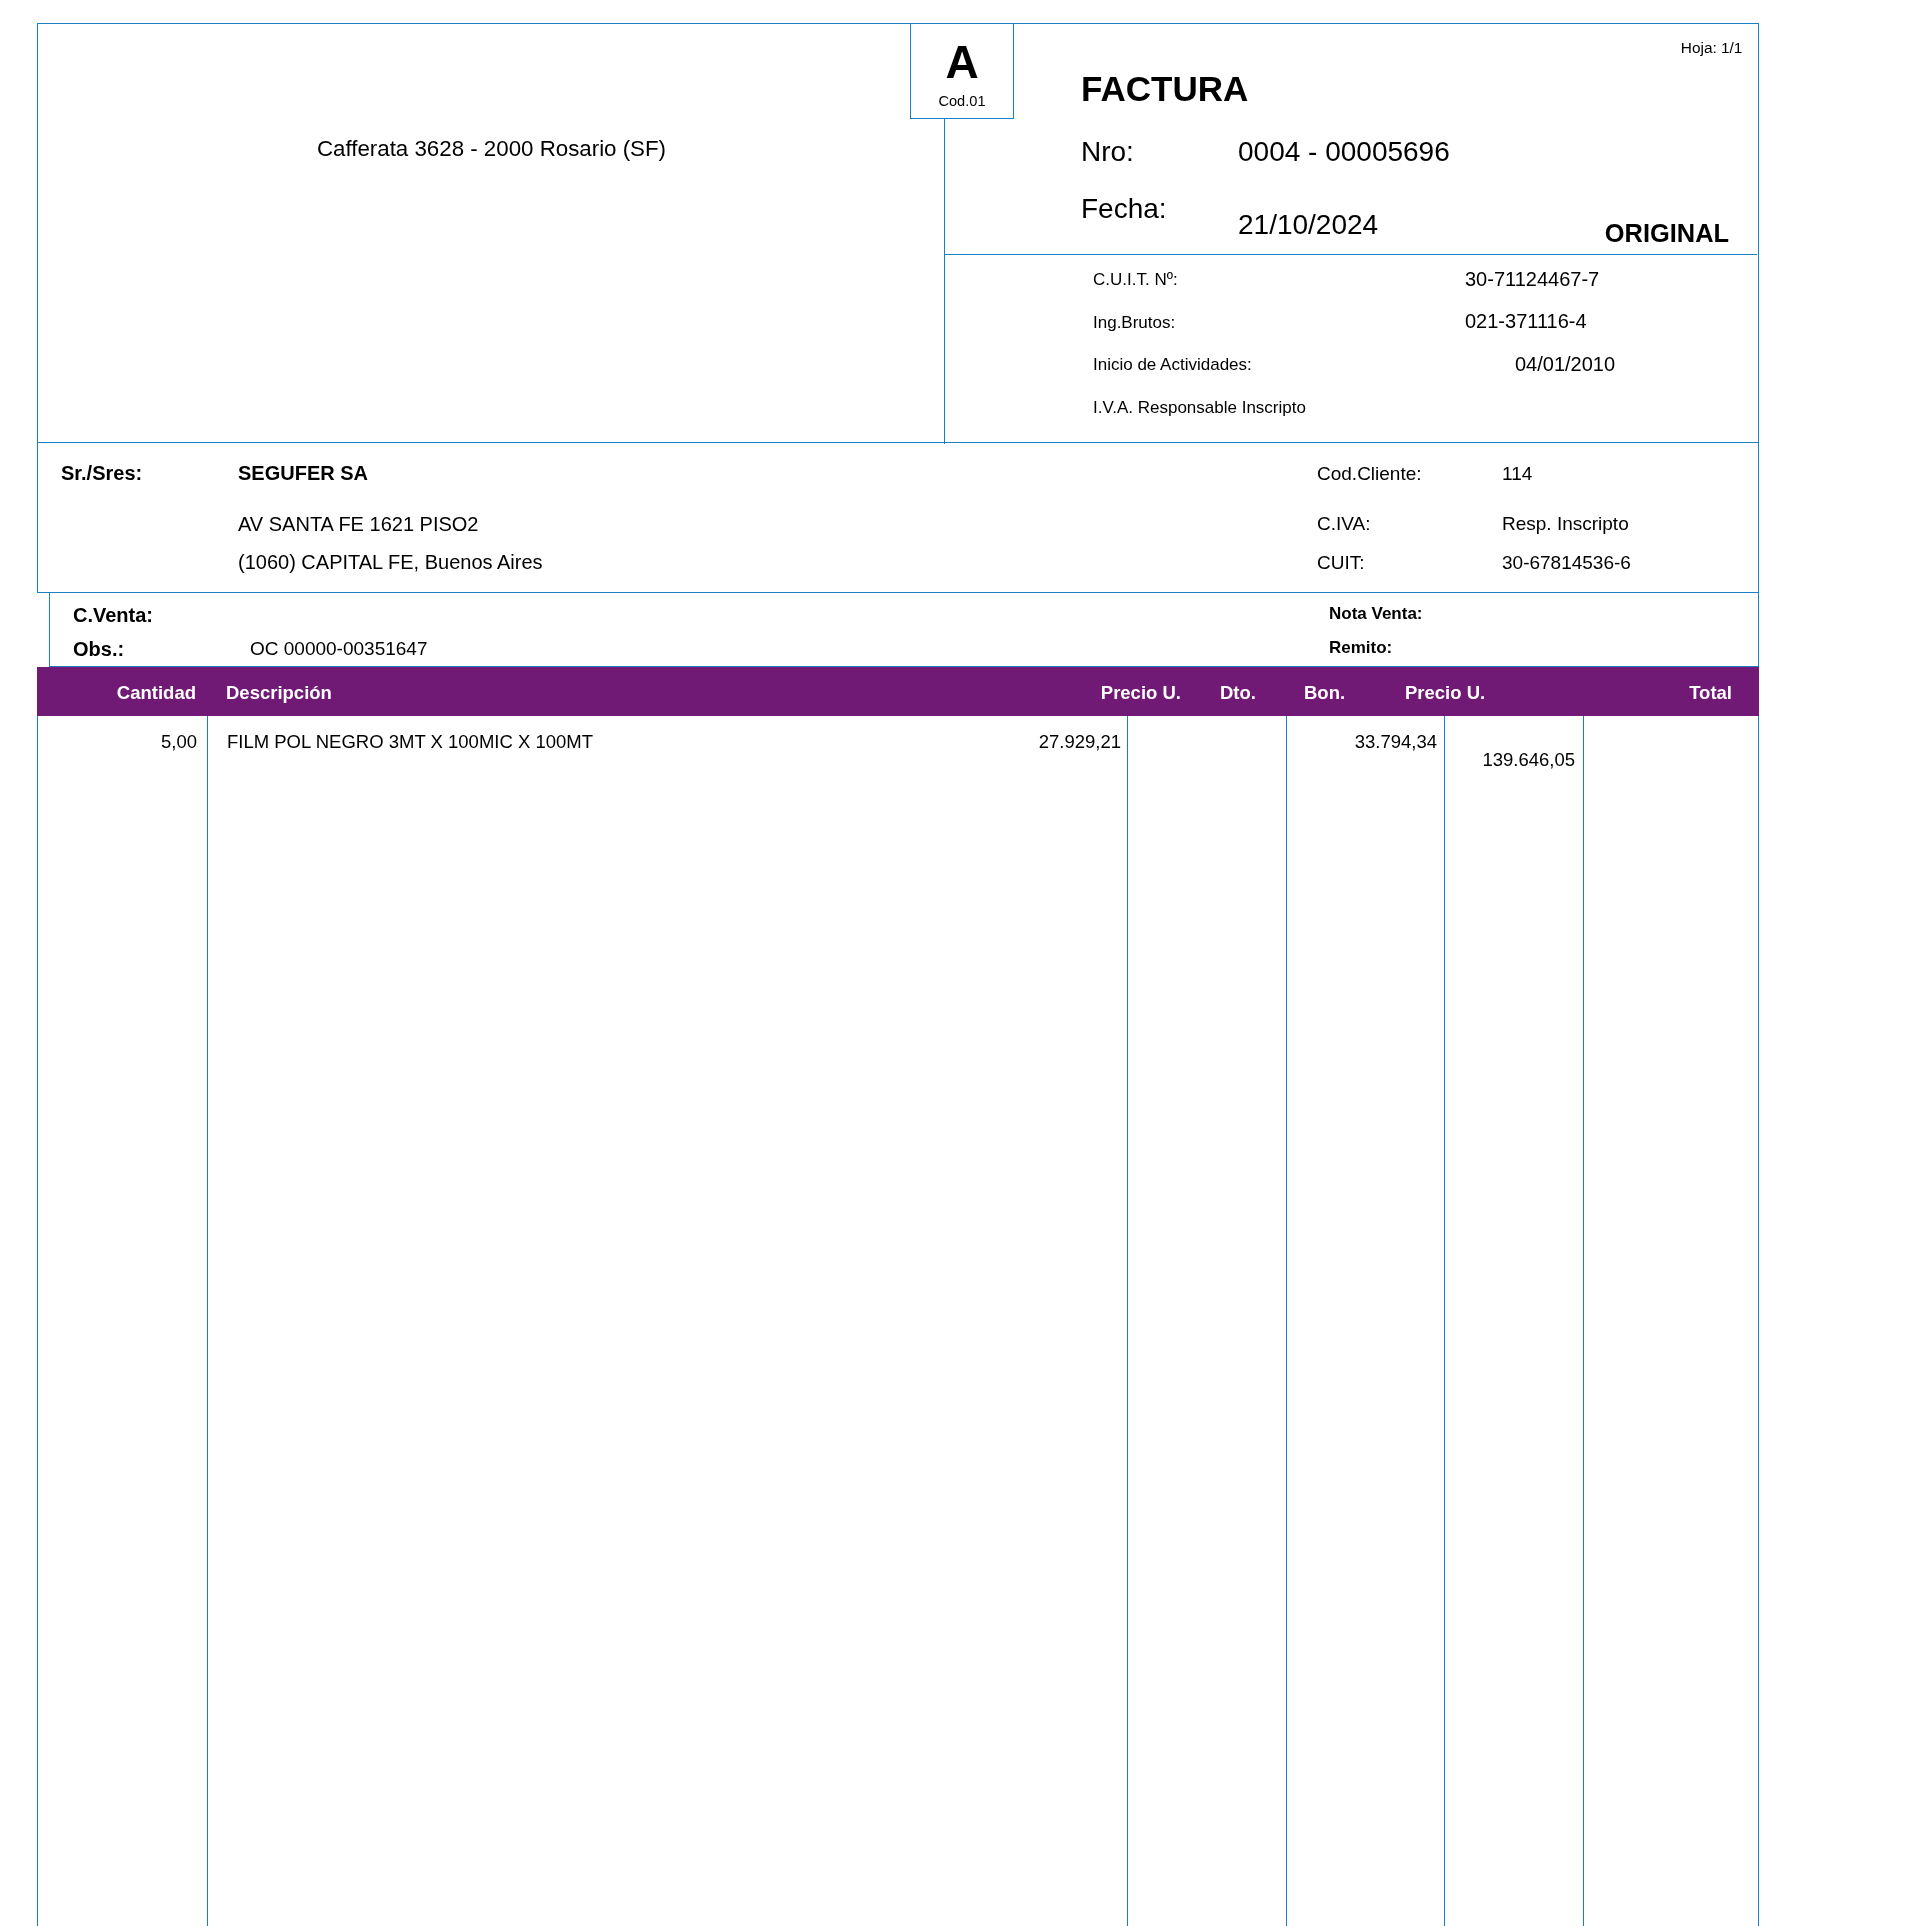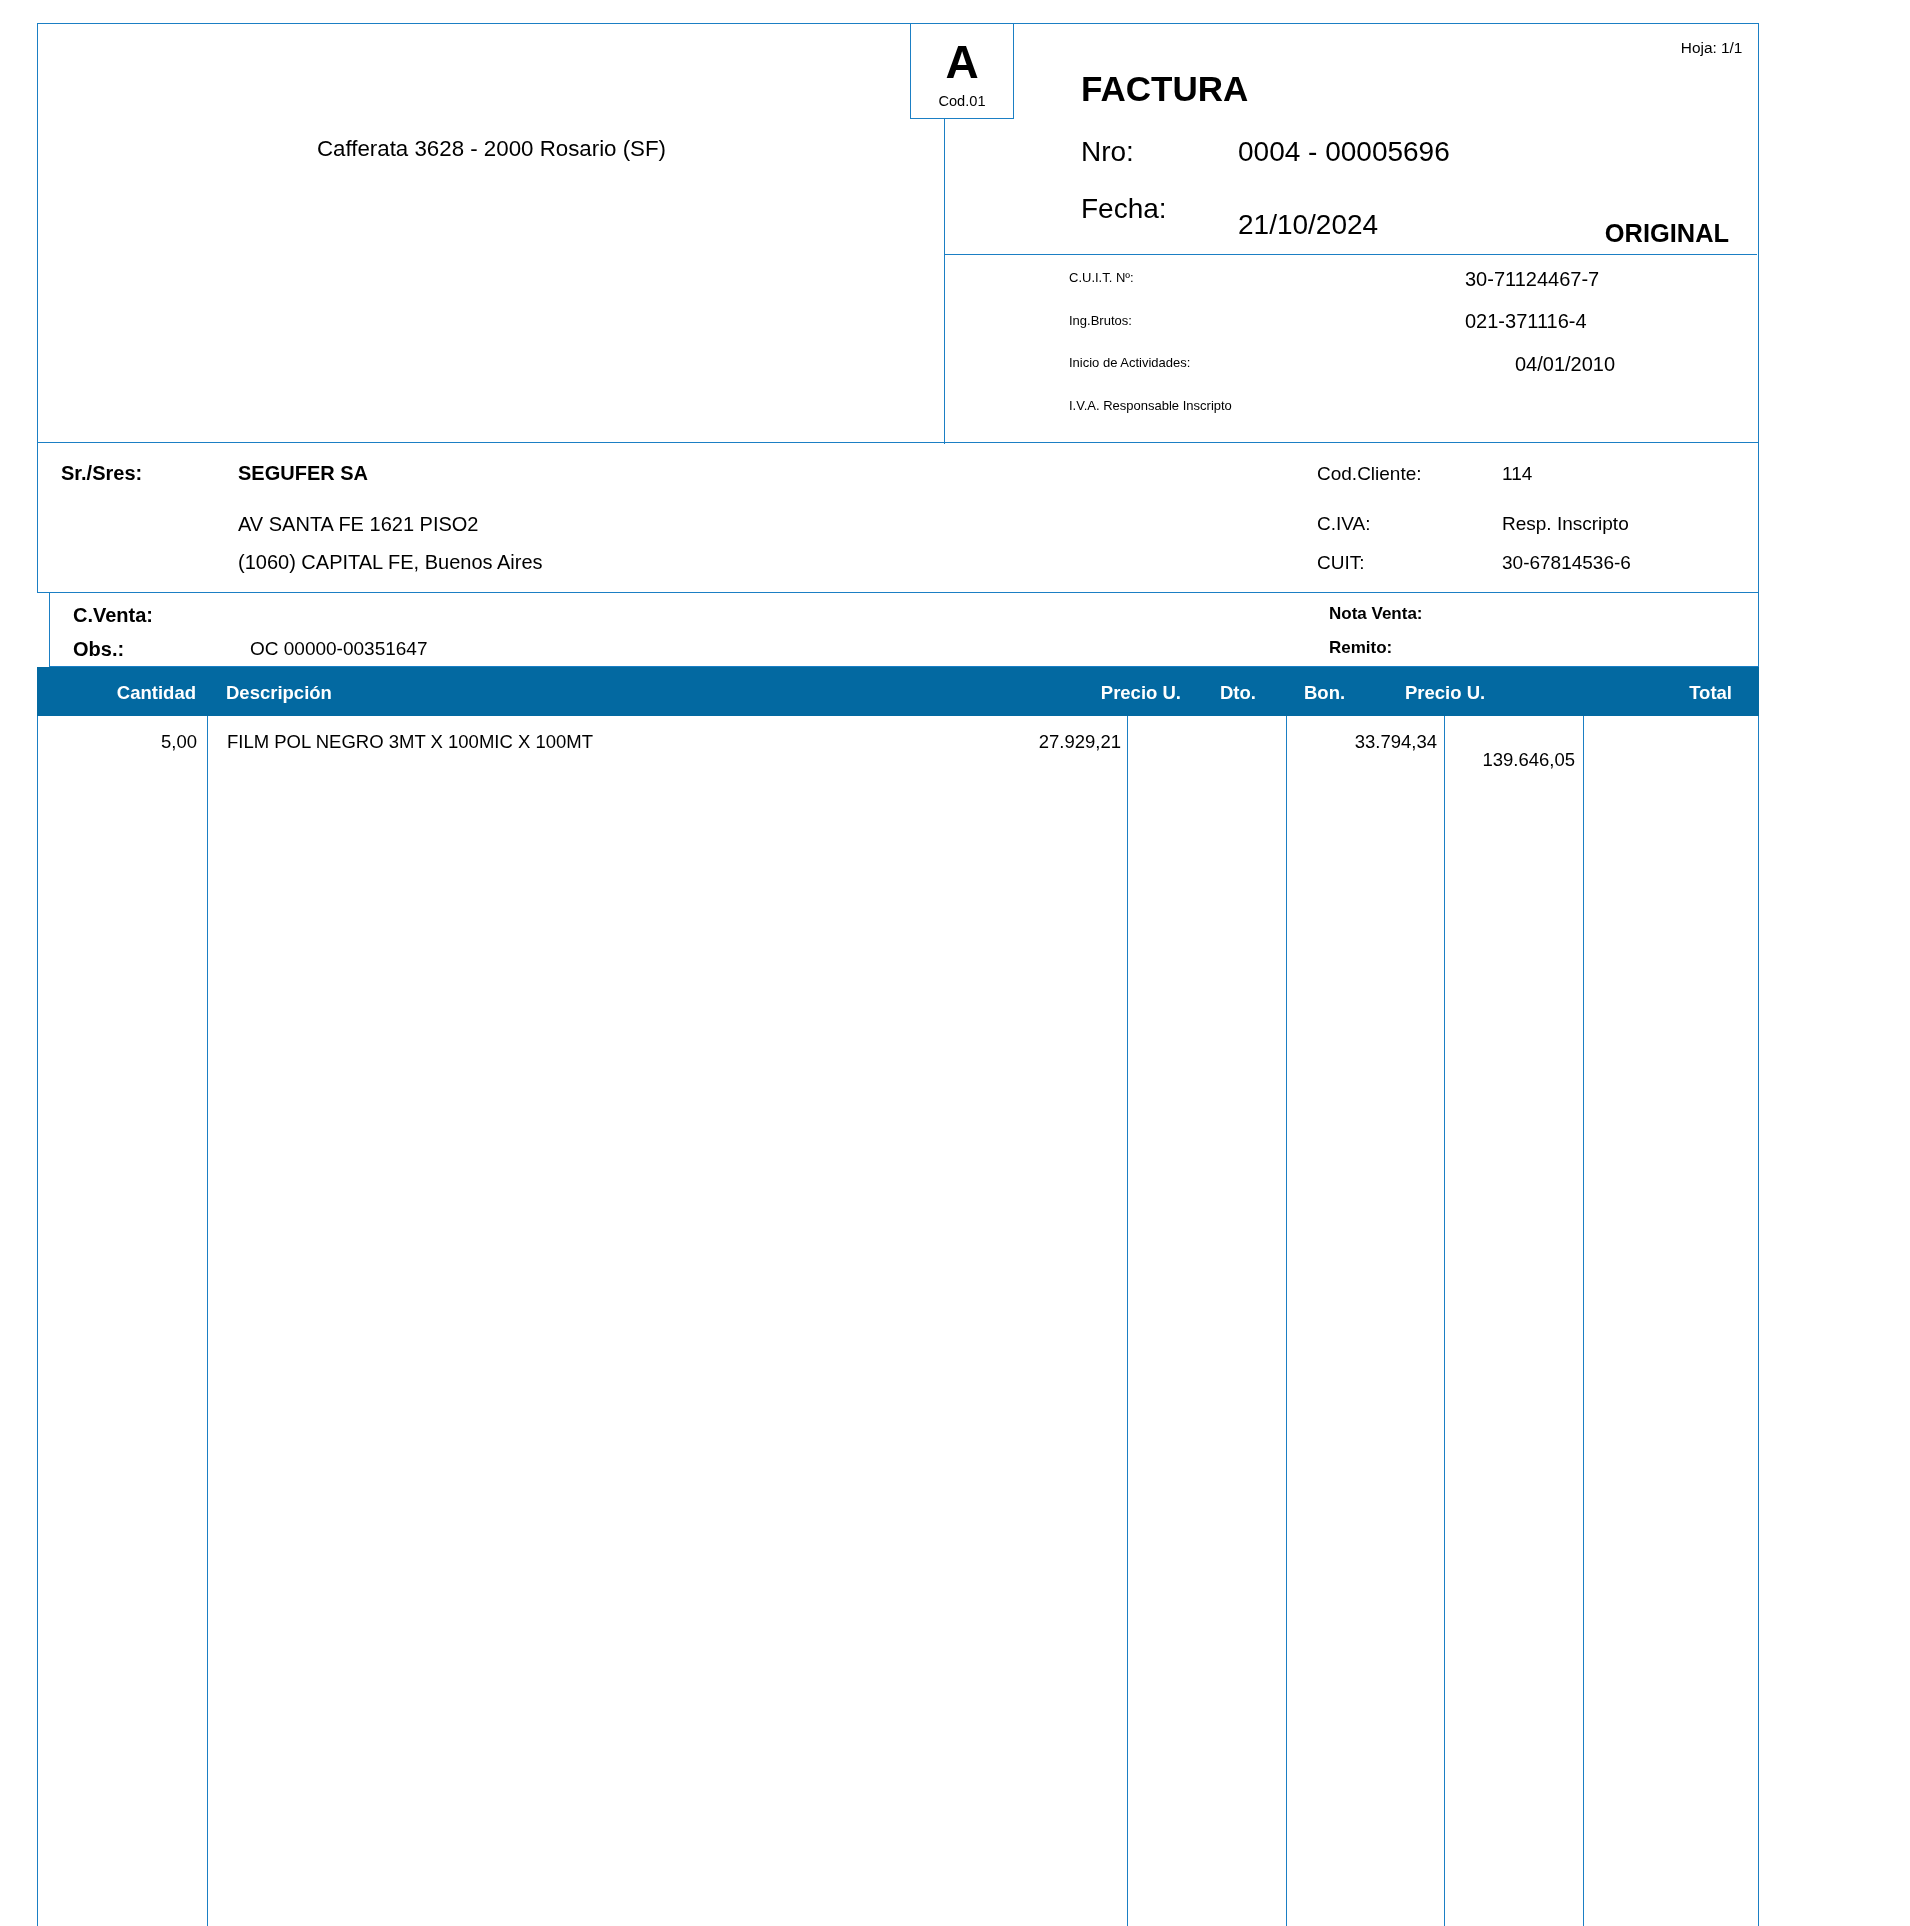--- a/index.html
+++ b/index.html
@@ -138,22 +138,22 @@
     position: absolute;
     left: 0;
     top: 230px;
     width: 812px;
     height: 190px;
     border-top: 1.2px solid #1b7fc4;
     box-sizing: border-box;
   }
   .fl {
     position: absolute;
-    left: 124px;
-    font-size: 13px;
+    left: 148px;
+    font-size: 17px;
   }
   .fv {
     position: absolute;
     left: 520px;
     font-size: 20px;
   }
 
   
   .client {
     position: relative;
@@ -211,21 +211,21 @@
   .obs-rlabel {
     position: absolute;
     left: 1279px;
     font-size: 17px;
     font-weight: bold;
   }
 
   
   .items-head {
     position: relative;
-    background: #0369a1;
+    background: #701a75;
     color: #ffffff;
     height: 49px;
     box-sizing: border-box;
   }
   .items-head div {
     position: absolute;
     top: 15.4px;
     font-size: 18.5px;
     font-weight: bold;
   }

